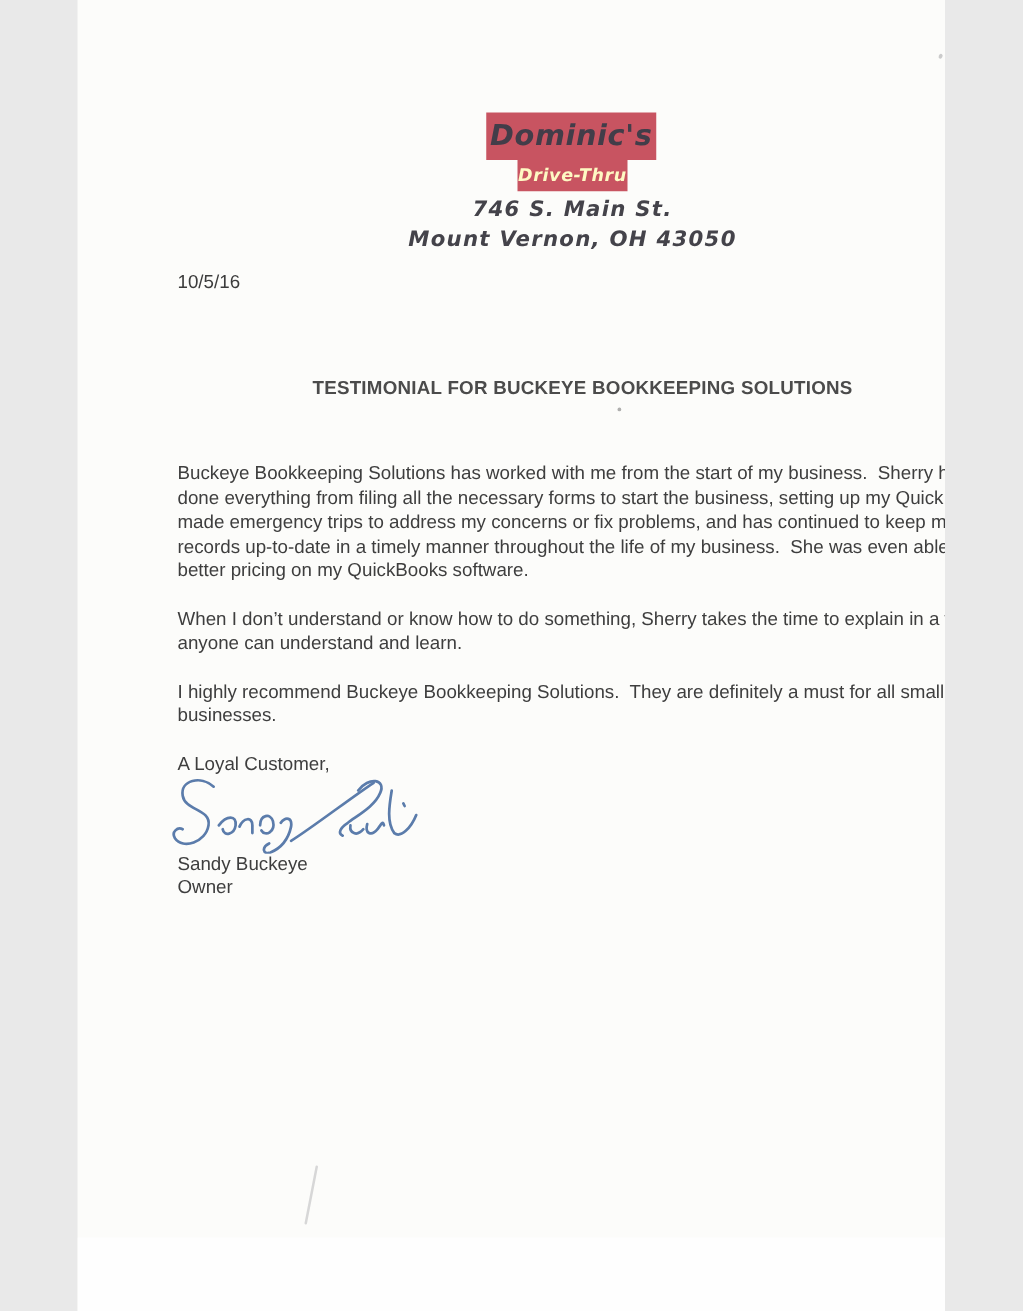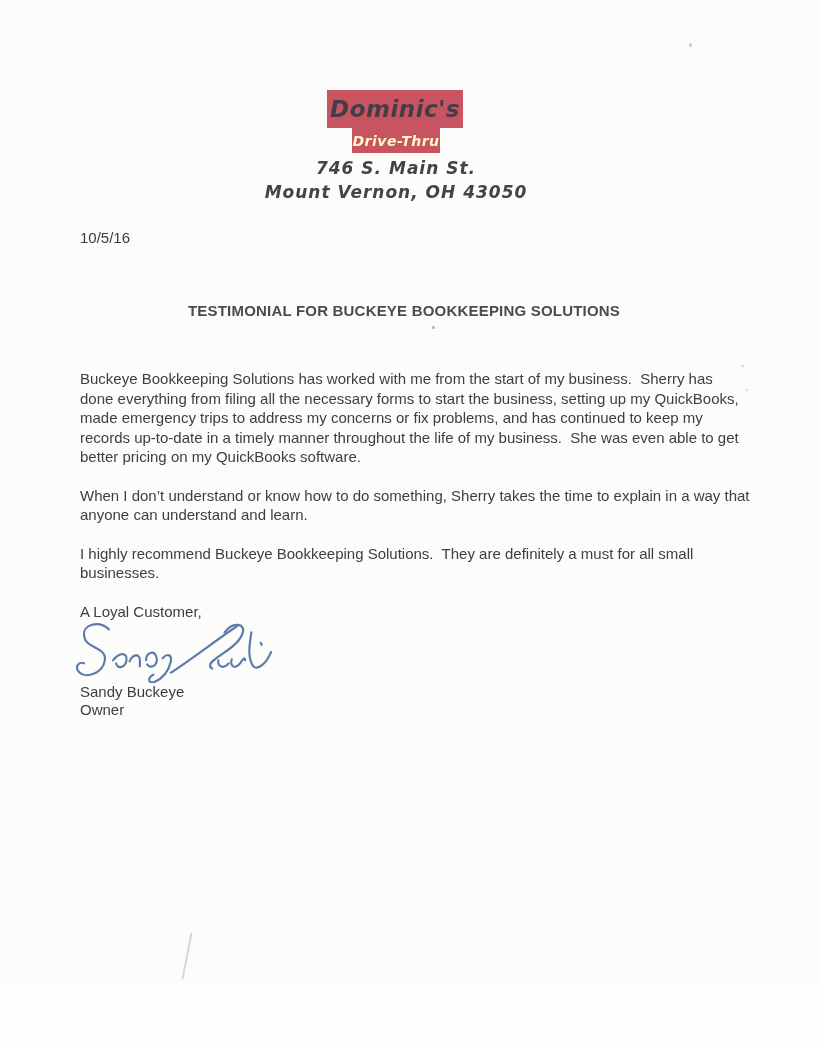--- a/index.html
+++ b/index.html
@@ -1,19 +1,19 @@
 <!DOCTYPE html>
 <html><head>
 <meta charset="utf-8">
 <style>
   * { margin: 0; padding: 0; box-sizing: border-box; }
   html, body { background: #e9e9e9; }
   .page {
     position: relative;
-    width: 818px;
+    width: 694px;
     height: 1049px;
     background: #fcfcfa;
     overflow: hidden;
     font-family: "Liberation Sans", sans-serif;
     color: #3d3d3d;
     margin: 0 auto;
   }
   
   .scan-bottom-strip {
     position: absolute;
@@ -60,21 +60,21 @@
     font-style: italic;
     font-weight: bold;
     color: #44434a;
     letter-spacing: 1px;
   }
   .address-1 { top: 158px; font-size: 17px; }
   .address-2 { top: 182px; font-size: 17px; }
   
   .date {
     position: absolute;
-    left: 80px; top: 229px;
+    left: 80px; top: 217px;
     font-size: 15px;
     color: #3c3c3c;
   }
   .letter-title {
     position: absolute;
     left: 74px; top: 302px;
     width: 660px;
     text-align: center;
     font-weight: bold;
     font-size: 15px;

